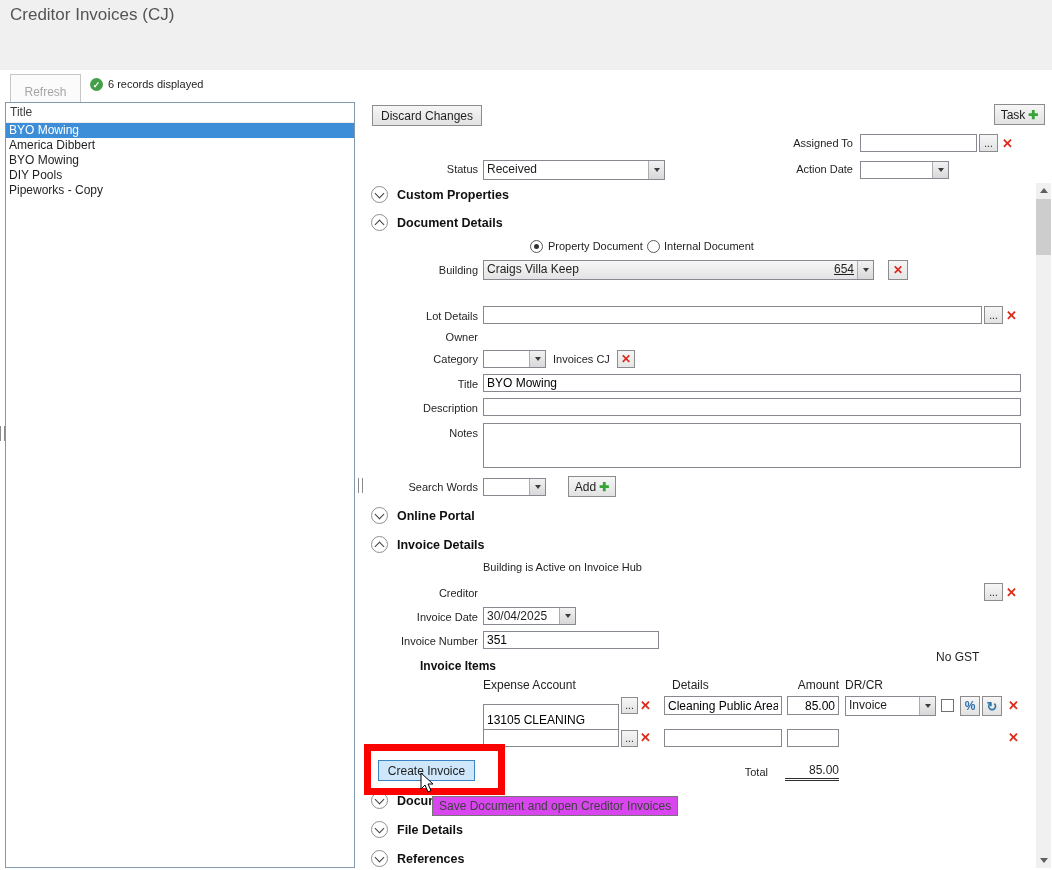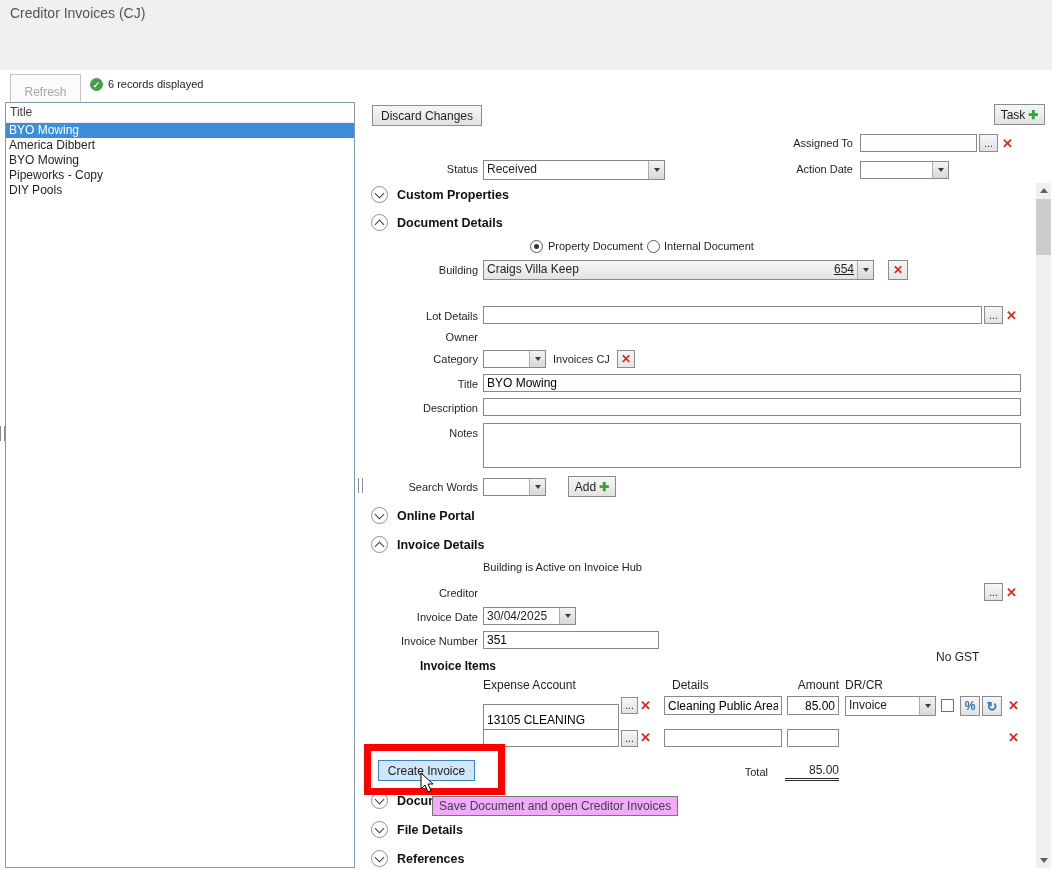--- a/index.html
+++ b/index.html
@@ -1,19 +1,19 @@
 <!DOCTYPE html>
 <html><head>
 <meta charset="utf-8">
 <style>
   html,body{margin:0;padding:0;background:#fff;}
   .app{position:relative;width:1052px;height:870px;background:#fff;overflow:hidden;
        font-family:"Liberation Sans",sans-serif;font-size:12px;color:#1f1f1f;}
   .titlebar{position:absolute;left:0;top:0;width:1052px;height:70px;background:#f0f0f0;}
-  .apptitle{position:absolute;left:10px;top:5px;font-size:14px;color:#545454;}
+  .apptitle{position:absolute;left:10px;top:5px;font-size:17px;color:#545454;}
   .btn{position:absolute;border:1px solid #8c8c8c;background:linear-gradient(#f6f6f6,#e2e2e2);
        display:flex;align-items:center;justify-content:center;font-size:12px;box-sizing:border-box;cursor:default;gap:3px;}
   .btn-disabled{border-color:#c6c6c6;background:#fbfbfb;color:#a6a6a6;}
   .btn-create{background:#cfe7fa;border-color:#3c84c4;}
   .tb{position:absolute;border:1px solid #868a90;background:#fff;font-family:"Liberation Sans",sans-serif;
       font-size:12px;padding:0 3px;box-sizing:border-box;margin:0;}
   .lbl{position:absolute;font-size:11px;color:#1f1f1f;text-align:right;white-space:nowrap;}
   .sect{position:absolute;font-weight:bold;font-size:12.5px;color:#101010;white-space:nowrap;}
   .sec-circle{position:absolute;width:17px;height:17px;border:1px solid #8f8f8f;border-radius:50%;
       box-sizing:border-box;display:flex;align-items:center;justify-content:center;background:#fff;}
@@ -38,21 +38,21 @@
   .radio .dot{width:5px;height:5px;border-radius:50%;background:#333;}
   .cb{position:absolute;width:13px;height:13px;border:1px solid #707070;background:#fff;box-sizing:border-box;}
   .listpanel{position:absolute;left:5px;top:102px;width:350px;height:766px;border:1px solid #8398ab;
       background:#fff;box-sizing:border-box;overflow:hidden;}
   .listhdr{height:19px;line-height:19px;padding-left:4px;color:#3c3c3c;border-bottom:1px solid #ededed;background:#fff;}
   .lrow{height:15px;line-height:15px;padding-left:3px;font-size:12px;white-space:nowrap;}
   .lrow.sel{background:#3d8ed8;color:#fff;}
   .grip{position:absolute;width:3px;height:15px;border-left:1px solid #8a8a8a;border-right:1px solid #8a8a8a;}
   .colhdr{position:absolute;font-size:12px;color:#1f1f1f;white-space:nowrap;}
   .total-val{position:absolute;text-align:right;border-bottom:3px double #2b2b2b;padding-bottom:1px;font-size:12px;box-sizing:border-box;}
-  .tip{position:absolute;border:1px solid #767676;background:#f0abfc;font-size:12px;color:#3f3f3f;
+  .tip{position:absolute;border:1px solid #767676;background:#d946ef;font-size:12px;color:#3f3f3f;
       padding:2px 6px;white-space:nowrap;z-index:30;}
   .annot{position:absolute;border:7px solid #fb0200;z-index:25;pointer-events:none;box-sizing:border-box;}
   .sbar{position:absolute;left:1036px;top:183px;width:15px;height:685px;background:#f0f0f0;}
   .sbtn{position:absolute;left:0;width:15px;height:15px;display:flex;align-items:center;justify-content:center;background:#f0f0f0;}
   .tri-up{width:0;height:0;border-left:4px solid transparent;border-right:4px solid transparent;border-bottom:5px solid #606060;}
   .tri-dn{width:0;height:0;border-left:4px solid transparent;border-right:4px solid transparent;border-top:5px solid #606060;}
   .sthumb{position:absolute;left:0;top:16px;width:15px;height:56px;background:#cdcdcd;}
   .pctg{color:#2f6fae;font-weight:bold;}
   .recur{color:#3178a8;font-weight:bold;font-size:13px;}
   .cursor{position:absolute;z-index:40;pointer-events:none;}
@@ -71,22 +71,22 @@
   <div class="okc" style="left:90px;top:78px;">
     <span>✓</span>
   </div>
   <div class="lbl" style="left:108px;top:78px;text-align:left;">6 records displayed</div>
 
   <div class="listpanel">
     <div class="listhdr">Title</div>
     <div class="lrow sel">BYO Mowing</div>
     <div class="lrow">America Dibbert</div>
     <div class="lrow">BYO Mowing</div>
+    <div class="lrow">DIY Pools</div>
     <div class="lrow">Pipeworks - Copy</div>
-    <div class="lrow">DIY Pools</div>
   </div>
 
   <div class="grip" style="left:0;top:426px;"></div>
   <div class="grip" style="left:358px;top:478px;"></div>
 
   <div class="btn" style="left:372px;top:105px;width:110px;height:21px;">
     <span>Discard Changes</span>
   </div>
   <div class="btn" style="left:994px;top:104px;width:51px;height:21px;">
     <span>Task</span>

